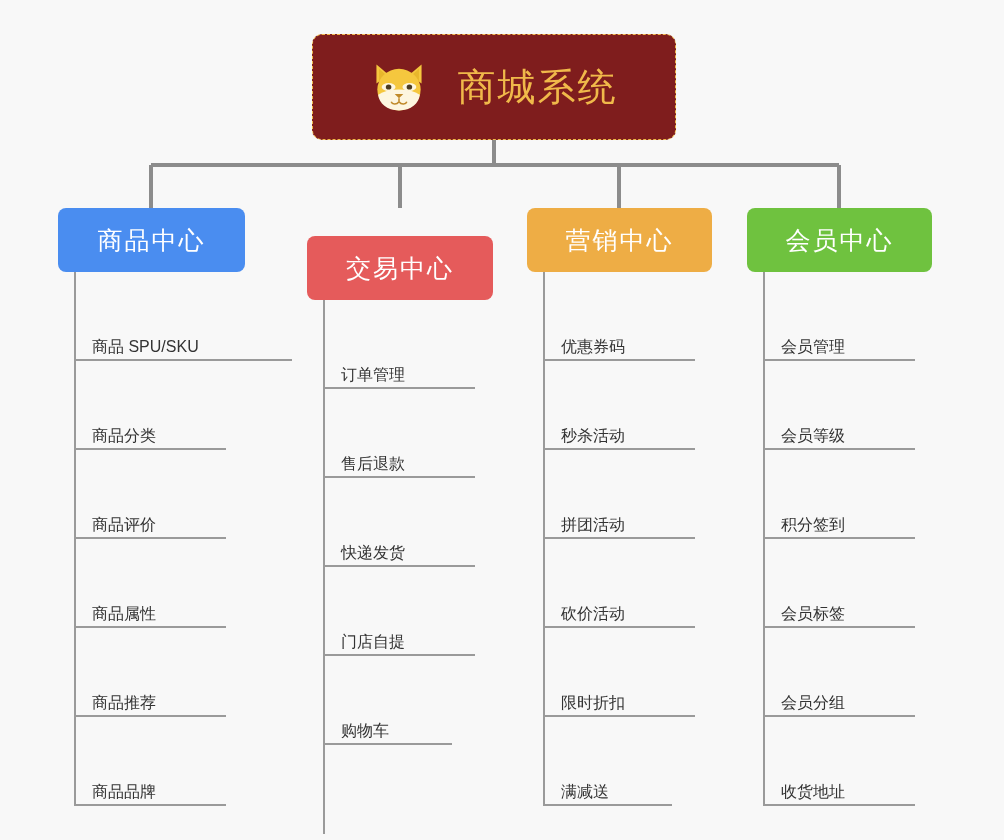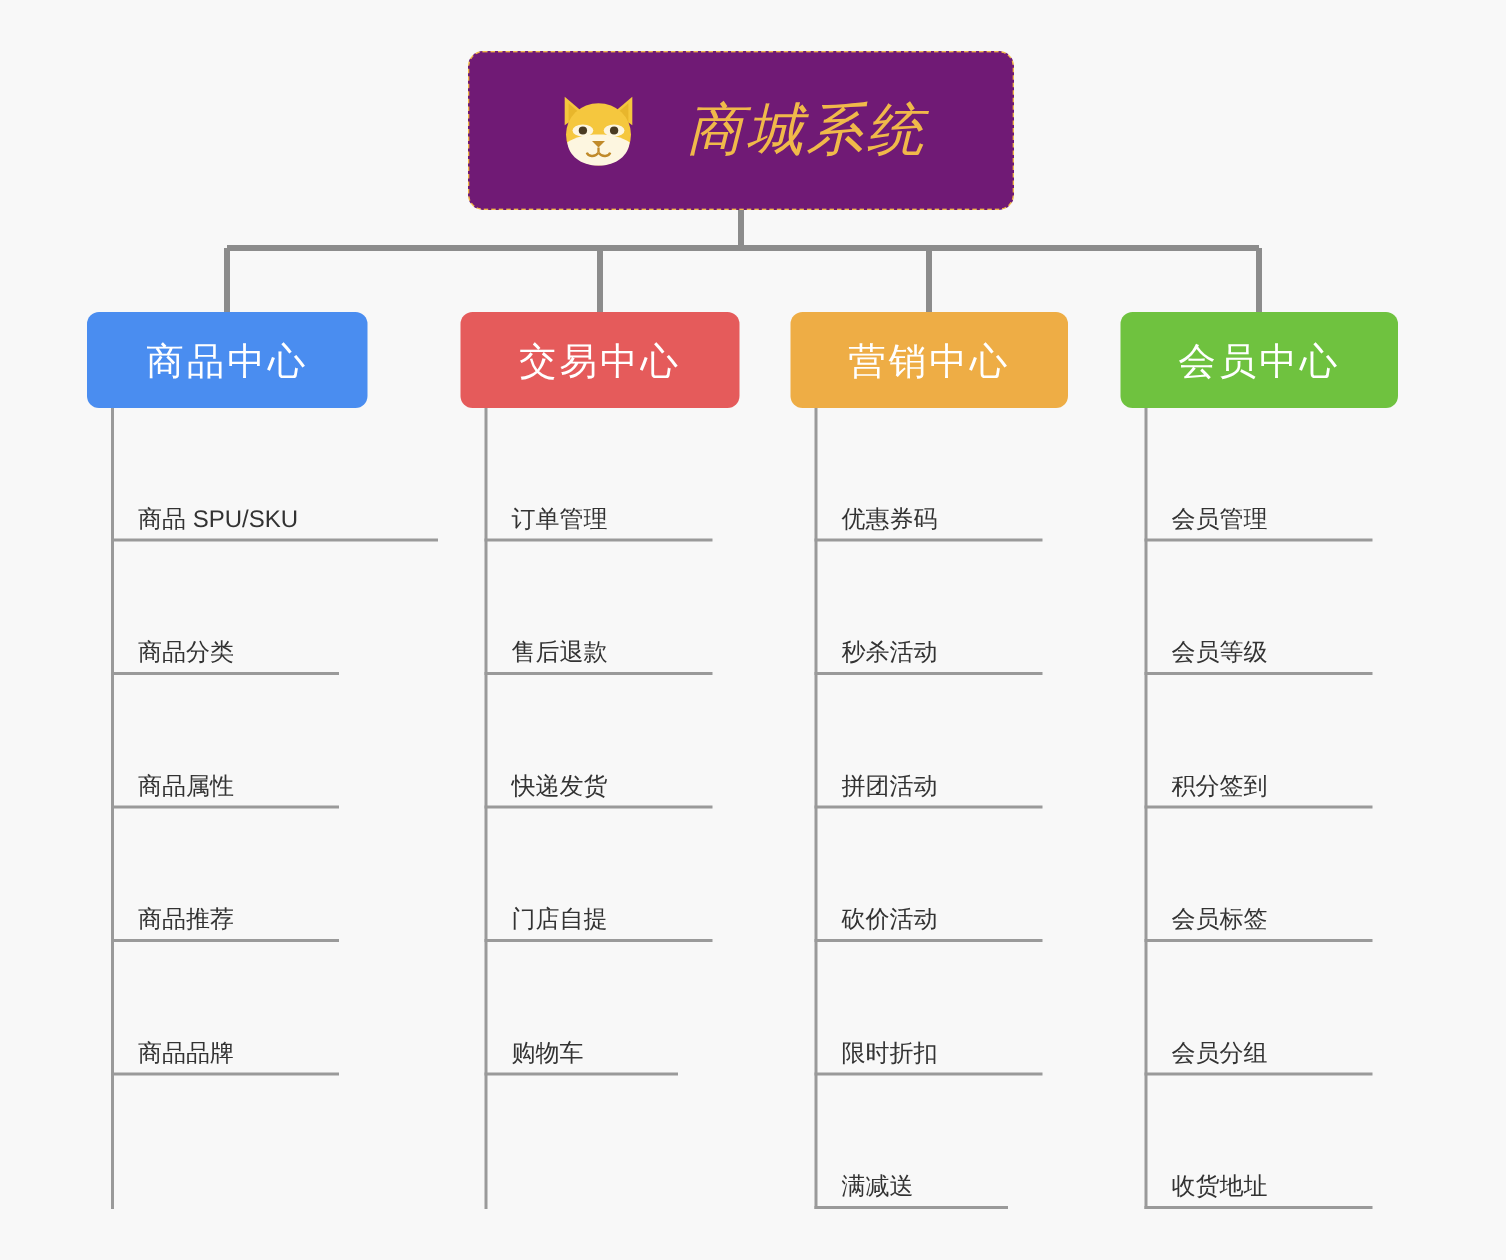--- a/index.html
+++ b/index.html
@@ -22,28 +22,27 @@
   }
 
   
   .root-node {
     position: absolute;
     left: 312px;
     top: 34px;
     width: 364px;
     height: 106px;
     box-sizing: border-box;
-    background: #701a75;
+    background: #7f1d1d;
     border: 1px dashed #f0b94a;
     border-radius: 10px;
     display: flex;
     align-items: center;
     justify-content: center;
     gap: 31px;
-    font-style: italic;
   }
   .root-emoji {
     width: 56px;
     height: 52px;
     flex: 0 0 auto;
     display: block;
   }
   .root-title {
     font-size: 38px;
     color: #f0b94a;
@@ -165,35 +164,39 @@
       <div class="leaf-item">
         <div class="leaf-underline" style="width:218px;"></div>
         <span class="leaf-label">商品 SPU/SKU</span>
       </div>
       <div class="leaf-item">
         <div class="leaf-underline" style="width:152px;"></div>
         <span class="leaf-label">商品分类</span>
       </div>
       <div class="leaf-item">
         <div class="leaf-underline" style="width:152px;"></div>
+        <span class="leaf-label">商品评价</span>
+      </div>
+      <div class="leaf-item">
+        <div class="leaf-underline" style="width:152px;"></div>
         <span class="leaf-label">商品属性</span>
       </div>
       <div class="leaf-item">
         <div class="leaf-underline" style="width:152px;"></div>
         <span class="leaf-label">商品推荐</span>
       </div>
       <div class="leaf-item">
         <div class="leaf-underline" style="width:152px;"></div>
         <span class="leaf-label">商品品牌</span>
       </div>
     </div>
   </div>
 
   <div class="column" style="left:307px;width:186px;">
-    <div class="cat-header" style="background:#e55b5b;width:186px;">
+    <div class="cat-header" style="background:#e55b5b;width:186px;margin-top:28px;">
       <span>交易中心</span>
     </div>
     <div class="leaf-list">
       <div class="spine" style="height:534px;"></div>
 
       <div class="leaf-item">
         <div class="leaf-underline" style="width:152px;"></div>
         <span class="leaf-label">订单管理</span>
       </div>
       <div class="leaf-item">

